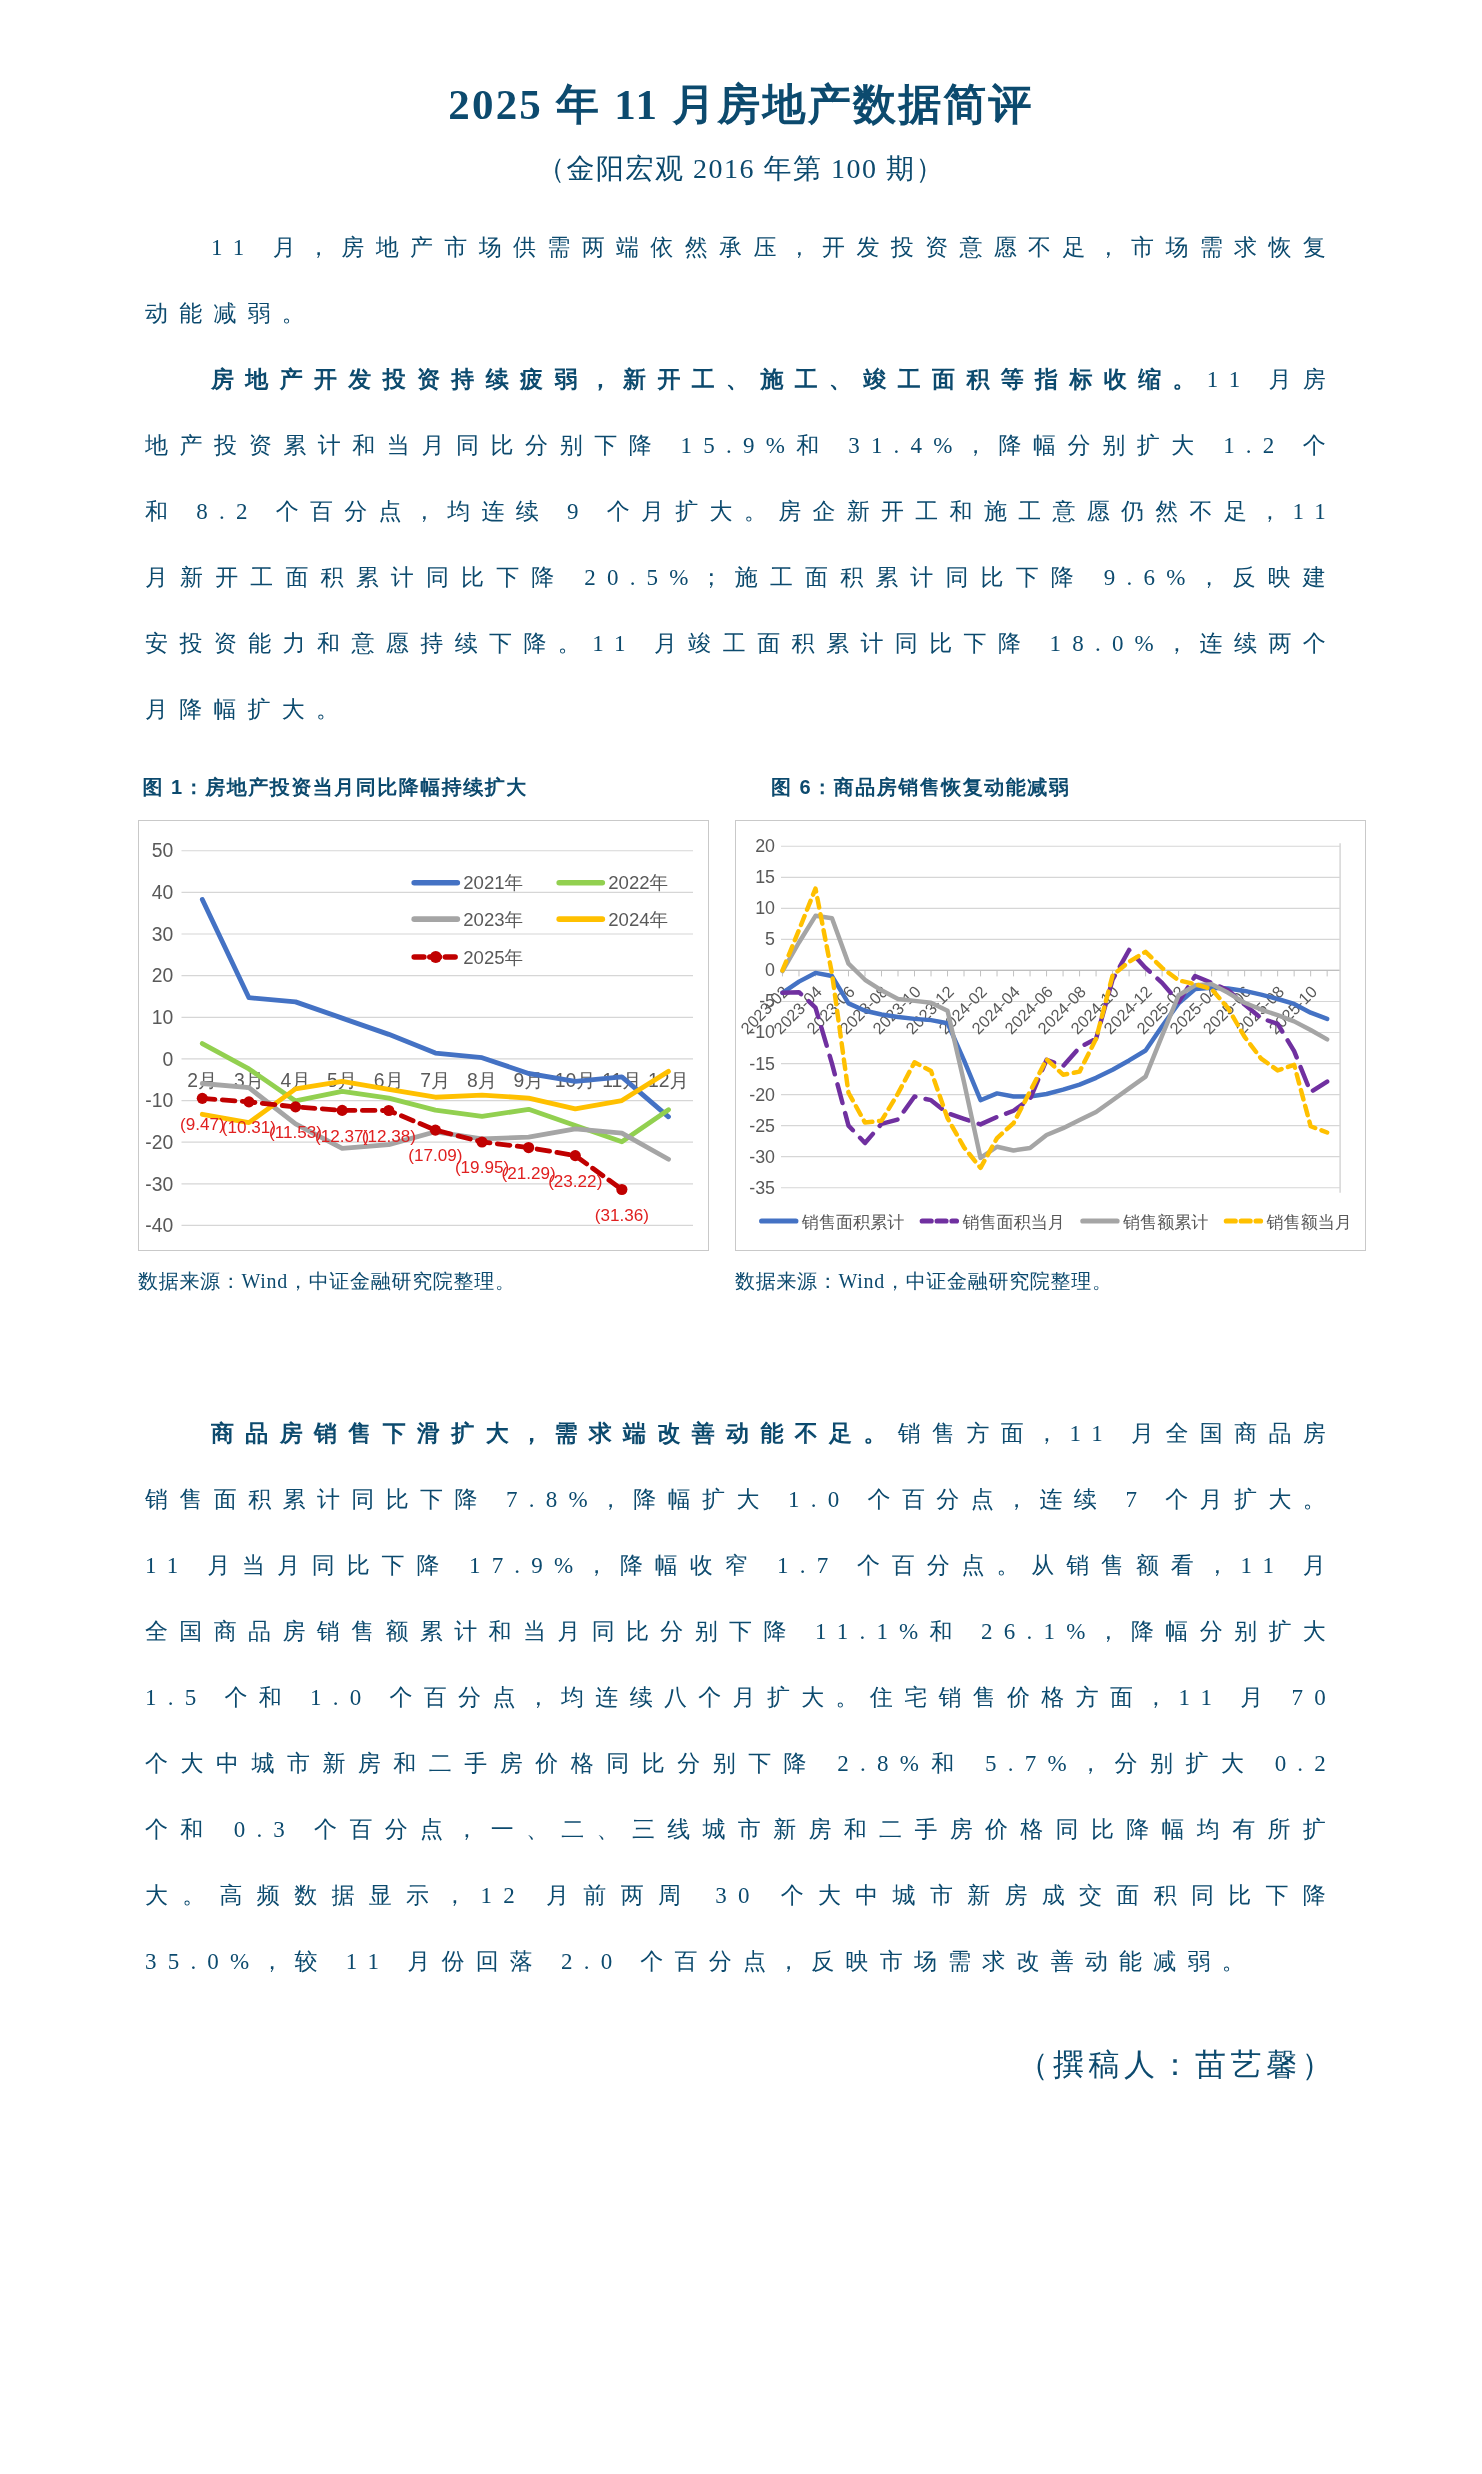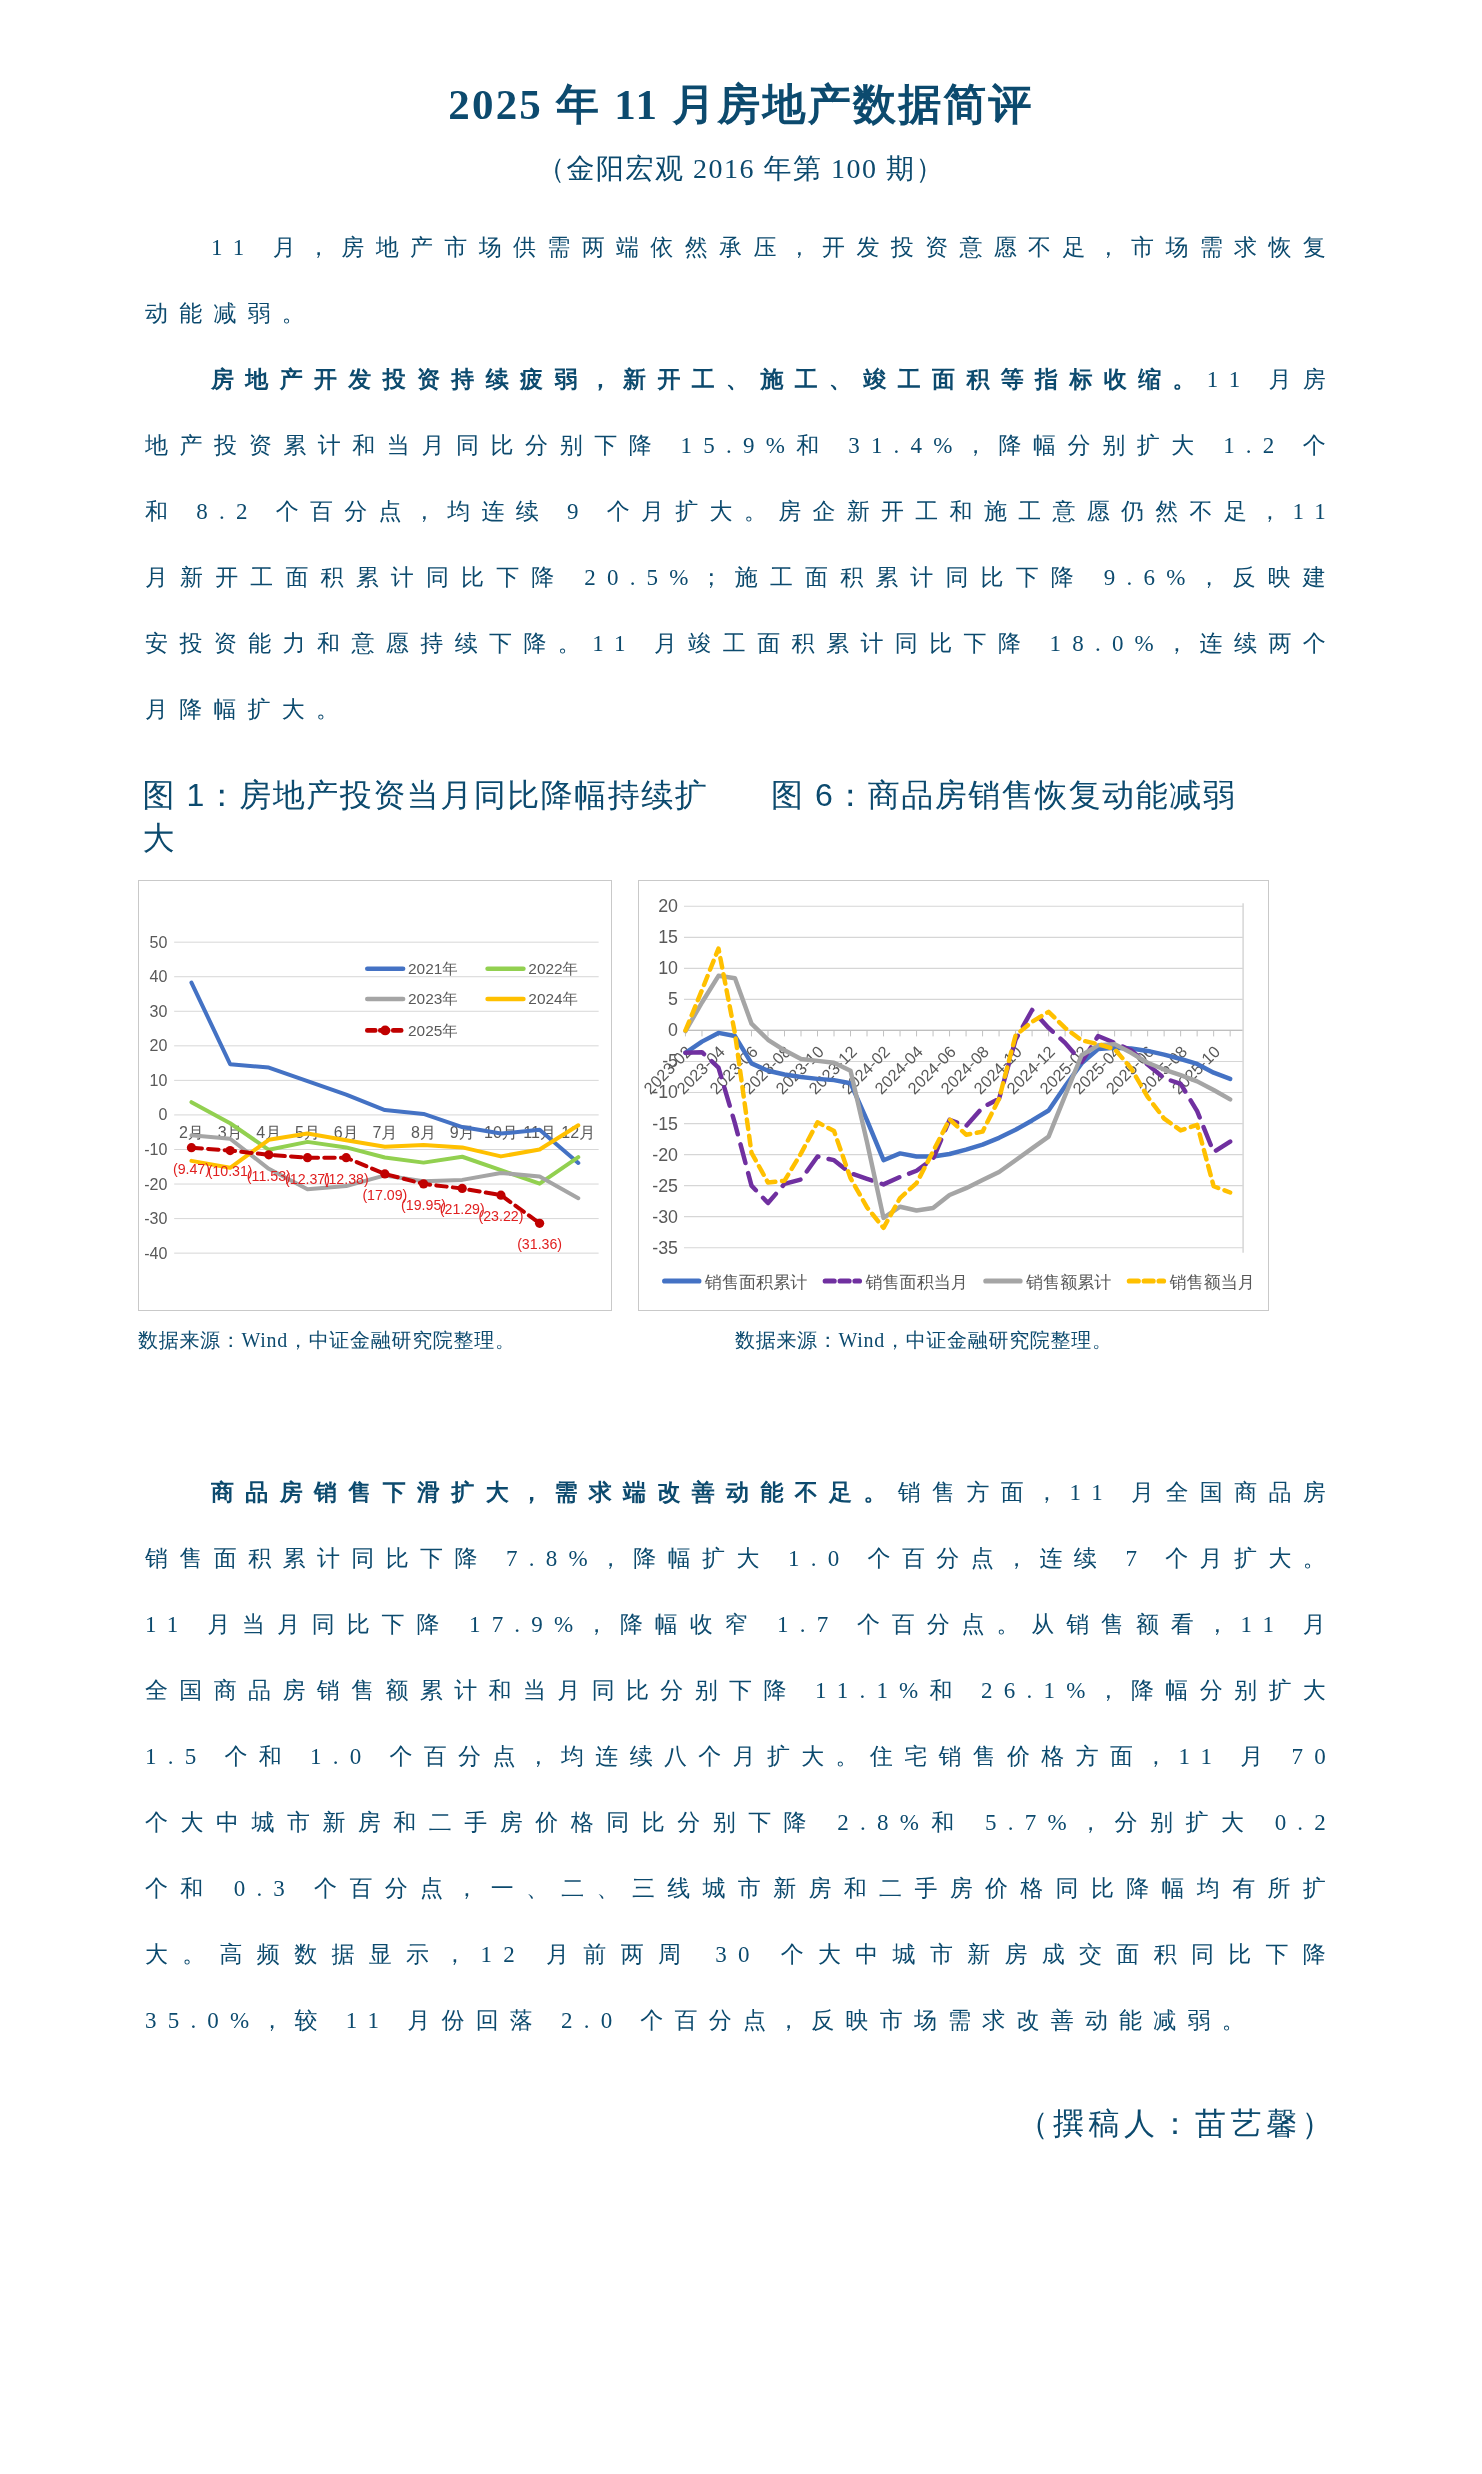--- a/index.html
+++ b/index.html
@@ -9,27 +9,27 @@
   .doc-title{padding-top:79px;margin:0;text-align:center;font-size:43px;font-weight:bold;
              letter-spacing:2.2px;line-height:1.2;}
   .doc-subtitle{margin:19.4px 0 0 0;text-align:center;font-size:28px;letter-spacing:1.5px;}
   .content{margin:0 145px;width:1192px;}
   .body-par{margin:0;font-size:23px;line-height:66px;text-align:justify;
             letter-spacing:11.2px;text-indent:66px;}
   .first-par{margin-top:27px;}
   .lead{font-weight:bold;}
   .fig-row{display:flex;margin-left:138px;gap:26px;}
   .fig-titles{margin-top:31px;}
-  .fig-title-cell{font-size:32px;font-weight:normal;letter-spacing:1.5px;
+  .fig-title-cell{font-size:20px;font-weight:bold;letter-spacing:1.5px;
                   font-family:"Liberation Sans","DejaVu Sans",sans-serif;line-height:1.35;}
   .ft1{width:571px;padding-left:4.5px;box-sizing:border-box;}
   .ft2{width:631px;padding-left:36px;box-sizing:border-box;}
   .fig-boxes{margin-top:19.4px;}
   .chart-box{background:#fff;border:1.5px solid #c9c9c9;box-sizing:border-box;height:431px;}
-  .cb1{width:474px;}
+  .cb1{width:571px;}
   .cb2{width:631px;}
   .chart-box svg{display:block;width:100%;height:100%;}
   .fig-sources{margin-top:16.4px;}
   .fig-source-cell{font-size:20px;letter-spacing:0.7px;}
   .fs1{width:571px;}
   .fs2{width:631px;}
   .second-block{margin-top:106px;}
   .author-line{margin:49px 145px 0 0;text-align:right;font-size:31px;letter-spacing:4.5px;padding-left:36px;}
 </style>
 </head>

